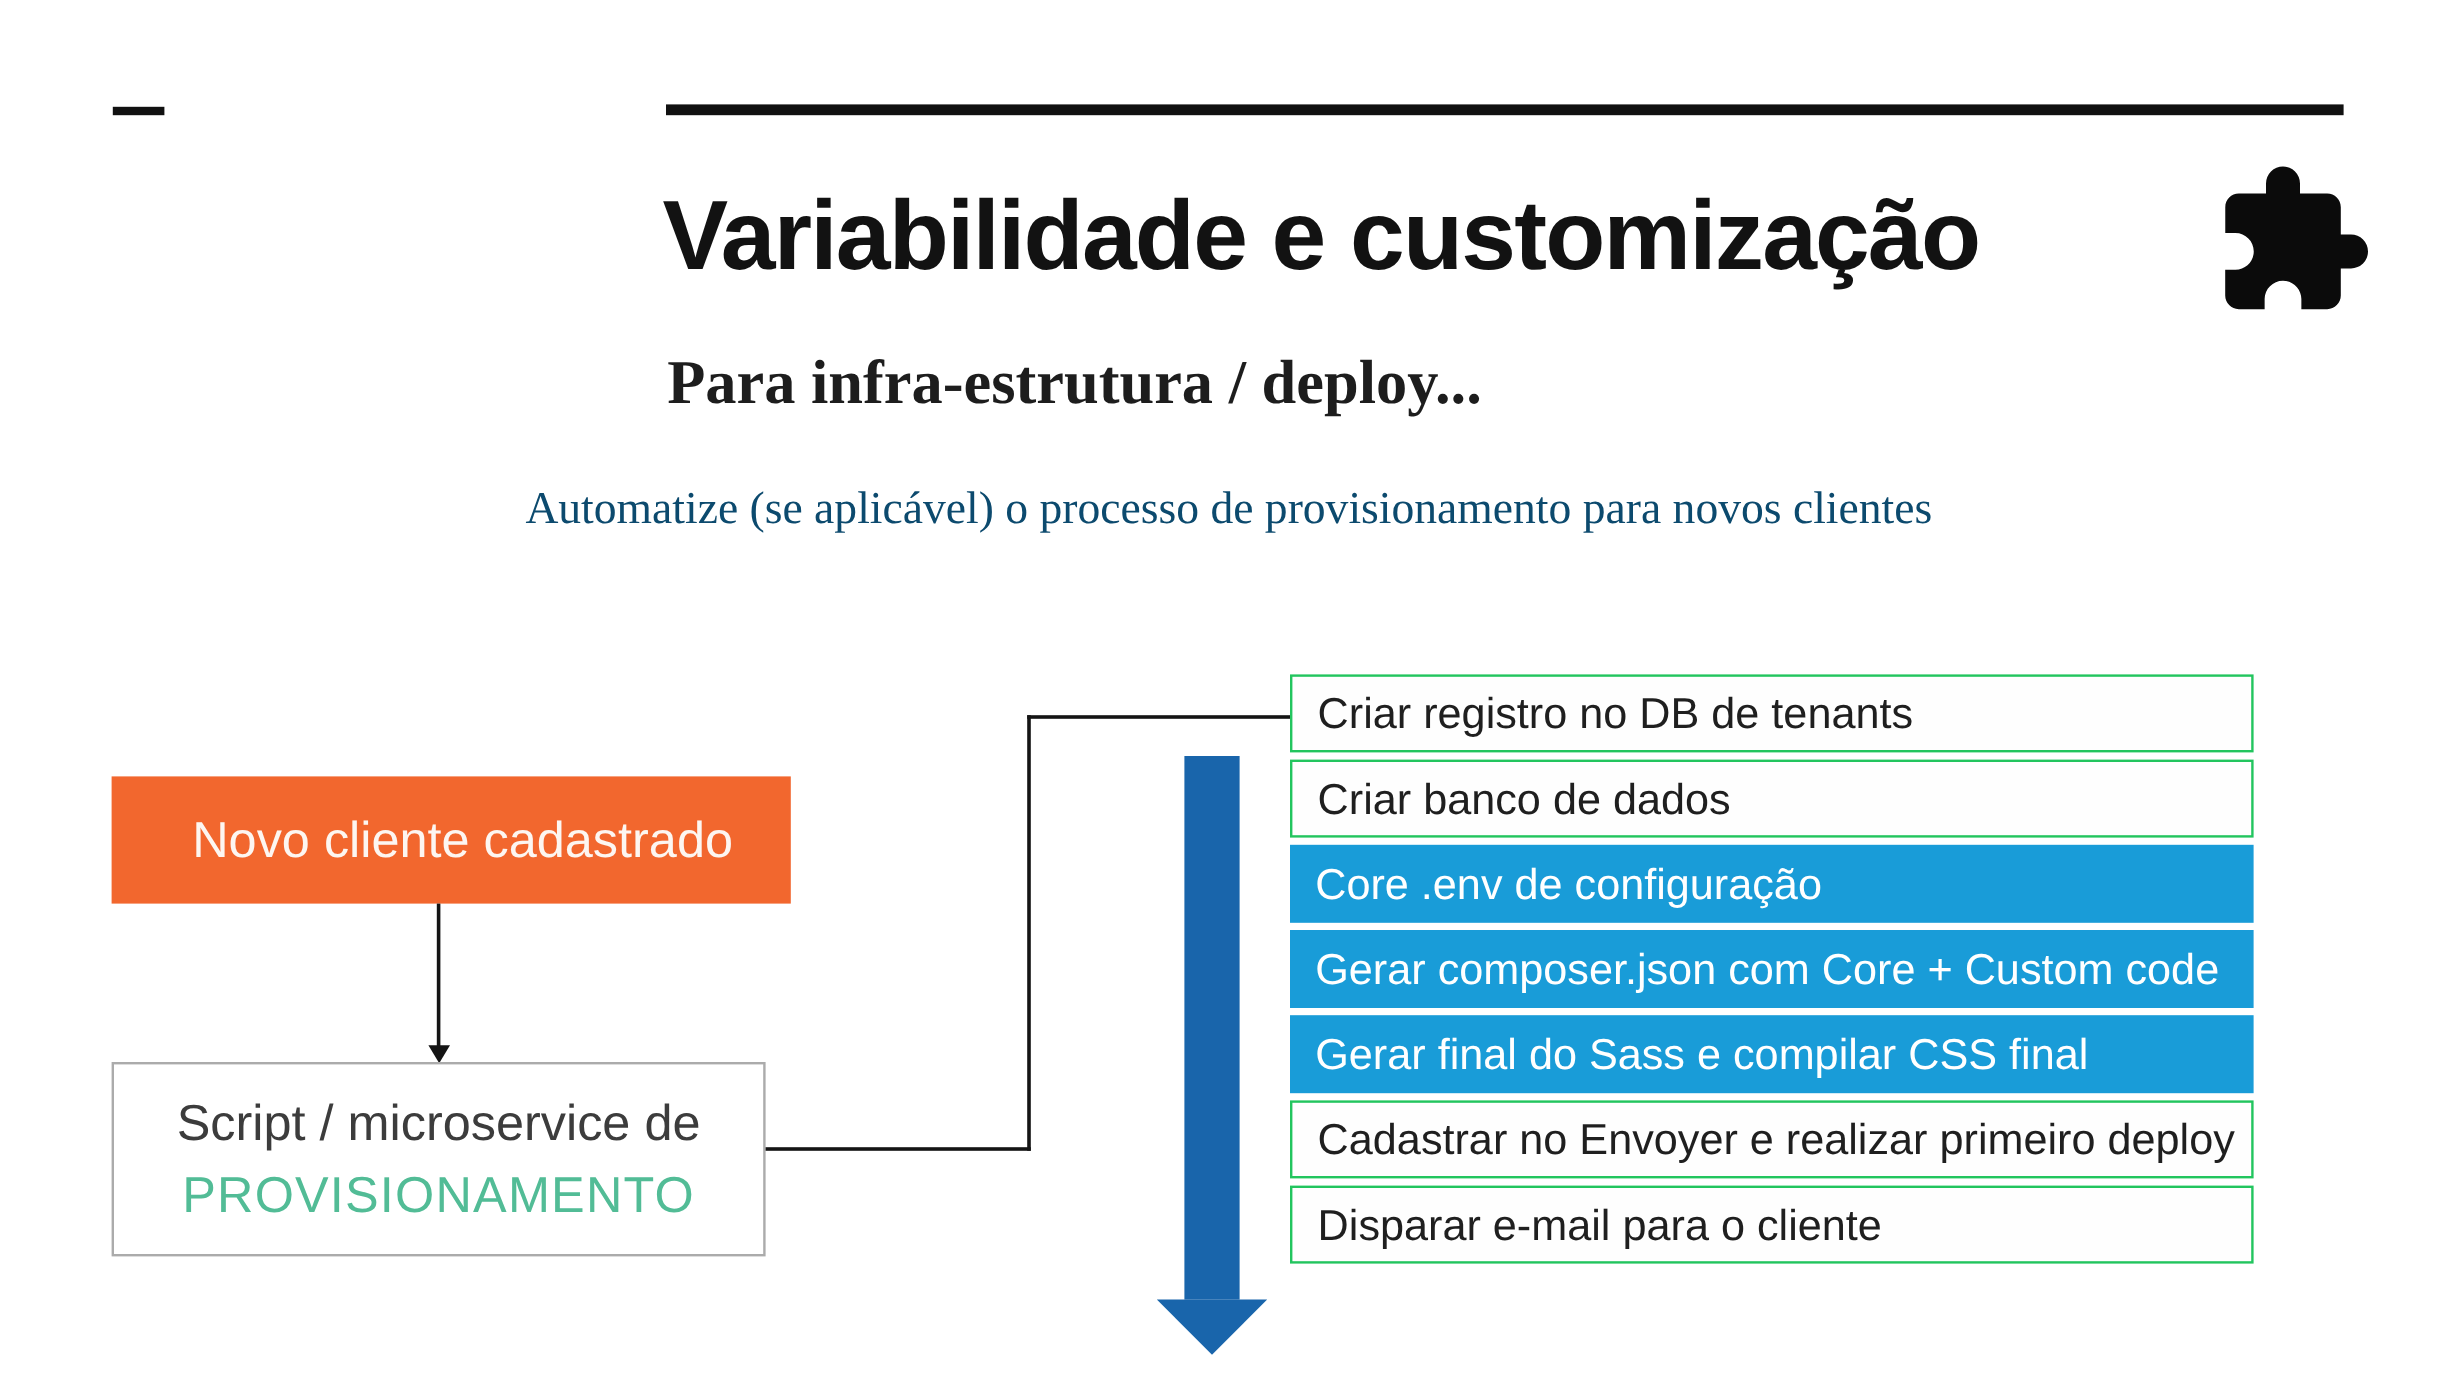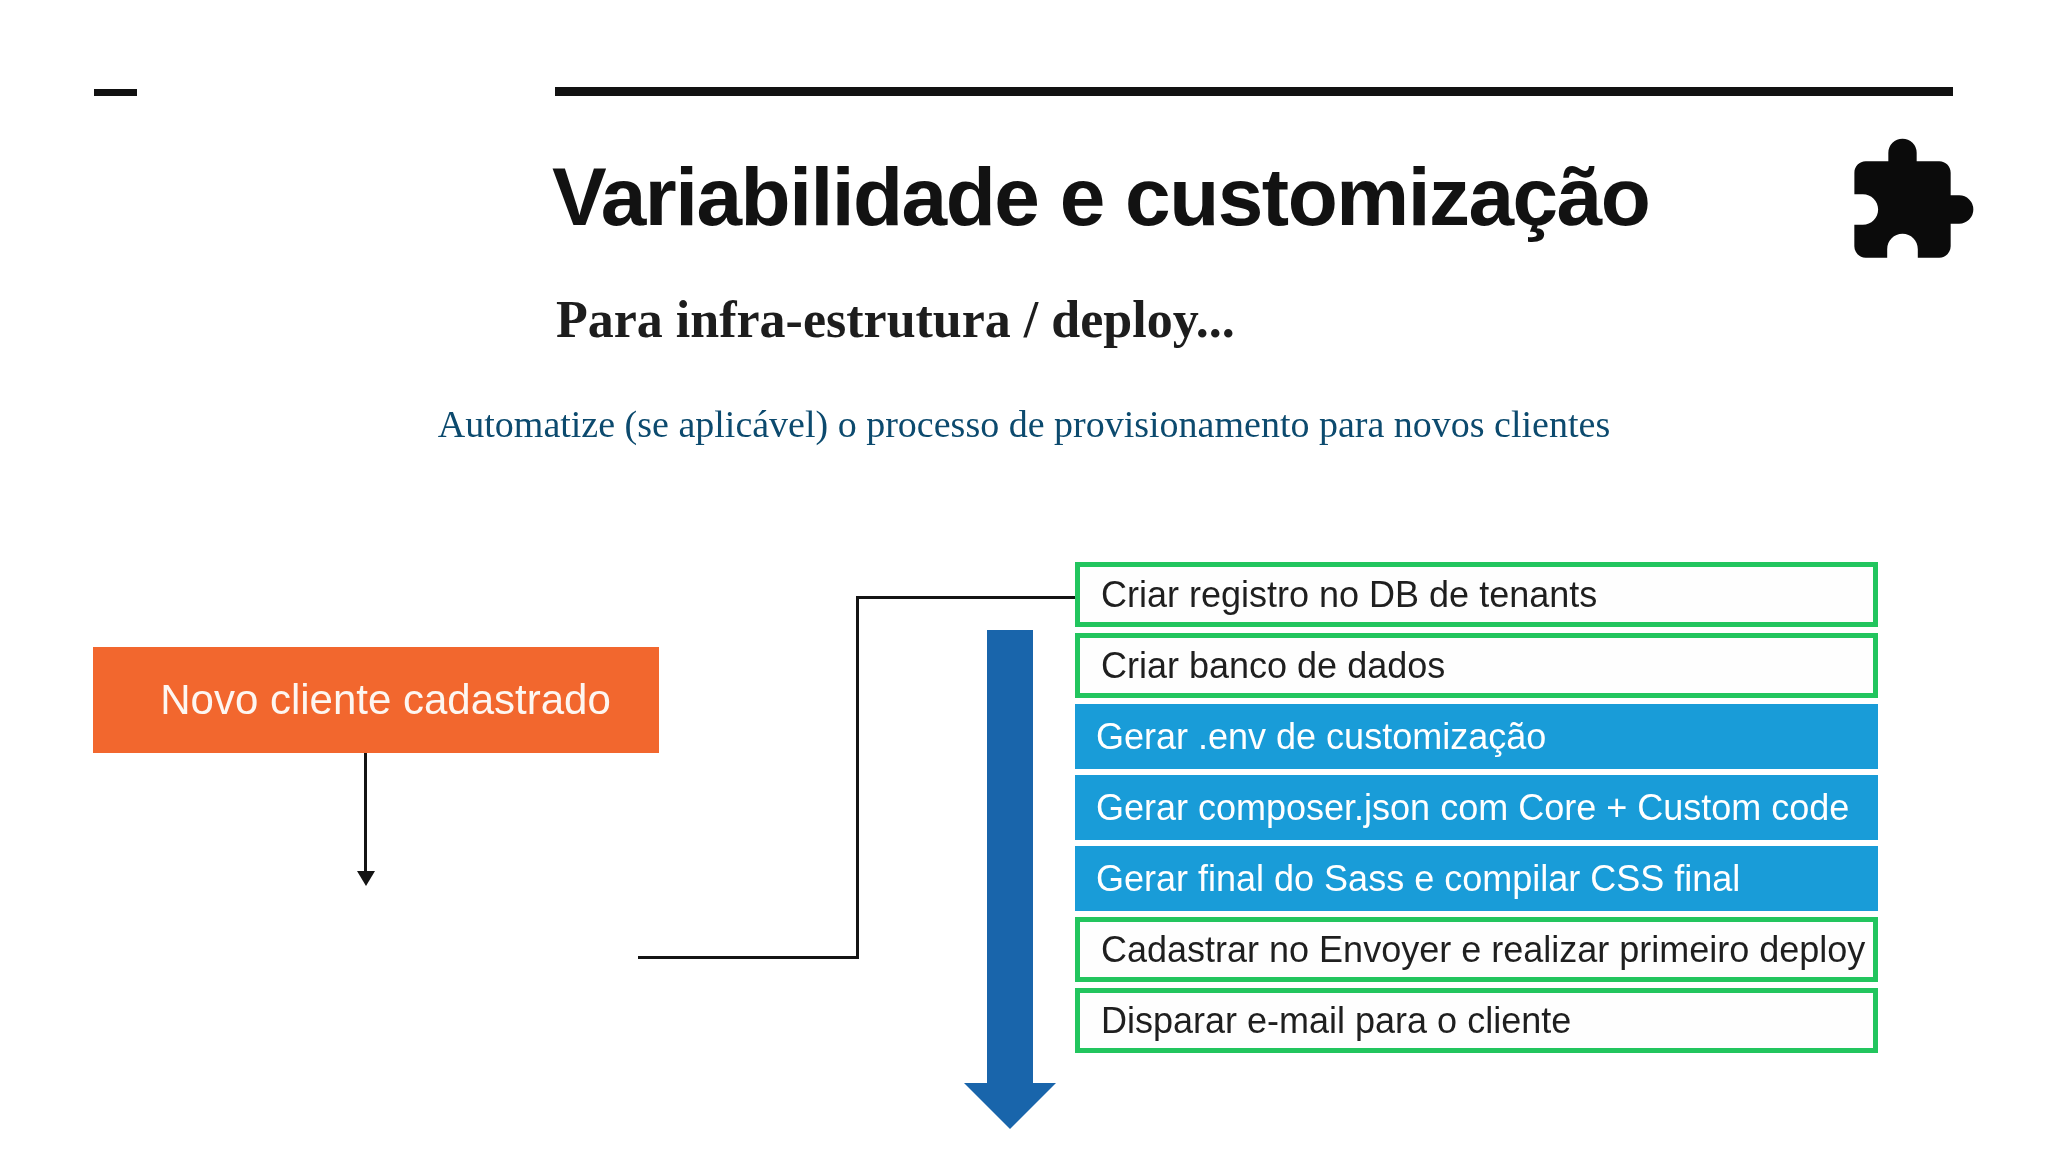--- a/index.html
+++ b/index.html
@@ -63,21 +63,21 @@
     border-left:46px solid transparent;border-right:46px solid transparent;
     border-top:46px solid #1965ab;
   }
   
   .steps{position:absolute;left:1075px;top:562px;width:803px;}
   .step-row{
     width:803px;height:65px;margin-bottom:6px;
     box-sizing:border-box;display:flex;align-items:center;
     font-size:36px;
   }
-  .step-row.white{background:#fefefe;border:5px solid #22c55e;color:#1f1f1f;text-align:center;}
+  .step-row.white{background:#fefefe;border:2px solid #22c55e;color:#1f1f1f;text-align:center;}
   .step-row.blue{background:#199cd8;color:#ffffff;}
   .step-label{padding-left:21px;white-space:nowrap;}
 </style>
 </head>
 <body>
 
 <div id="slide">
 
   <div class="top-dash"></div>
   <div class="top-rule"></div>
@@ -94,37 +94,41 @@
 
   <div class="highlight-line">Automatize (se aplicável) o processo de provisionamento para novos clientes</div>
 
   <div class="start-box">
     <span>Novo cliente cadastrado</span>
   </div>
 
   <div class="down-arrow-line"></div>
   <div class="down-arrow-head"></div>
 
+  <div class="process-box">
+    <span class="process-line1">Script / microservice de</span>
+    <span class="process-line2">PROVISIONAMENTO</span>
+  </div>
 
   <div class="conn conn-h1"></div>
   <div class="conn conn-v"></div>
   <div class="conn conn-h2"></div>
 
   <div class="big-arrow-shaft"></div>
   <div class="big-arrow-head"></div>
 
   <div class="steps">
       <div class="step-row white">
         <span class="step-label">Criar registro no DB de tenants</span>
       </div>
       <div class="step-row white">
         <span class="step-label">Criar banco de dados</span>
       </div>
       <div class="step-row blue">
-        <span class="step-label">Gerar .env de customização</span>
+        <span class="step-label">Core .env de configuração</span>
       </div>
       <div class="step-row blue">
         <span class="step-label">Gerar composer.json com Core + Custom code</span>
       </div>
       <div class="step-row blue">
         <span class="step-label">Gerar final do Sass e compilar CSS final</span>
       </div>
       <div class="step-row white">
         <span class="step-label">Cadastrar no Envoyer e realizar primeiro deploy</span>
       </div>

